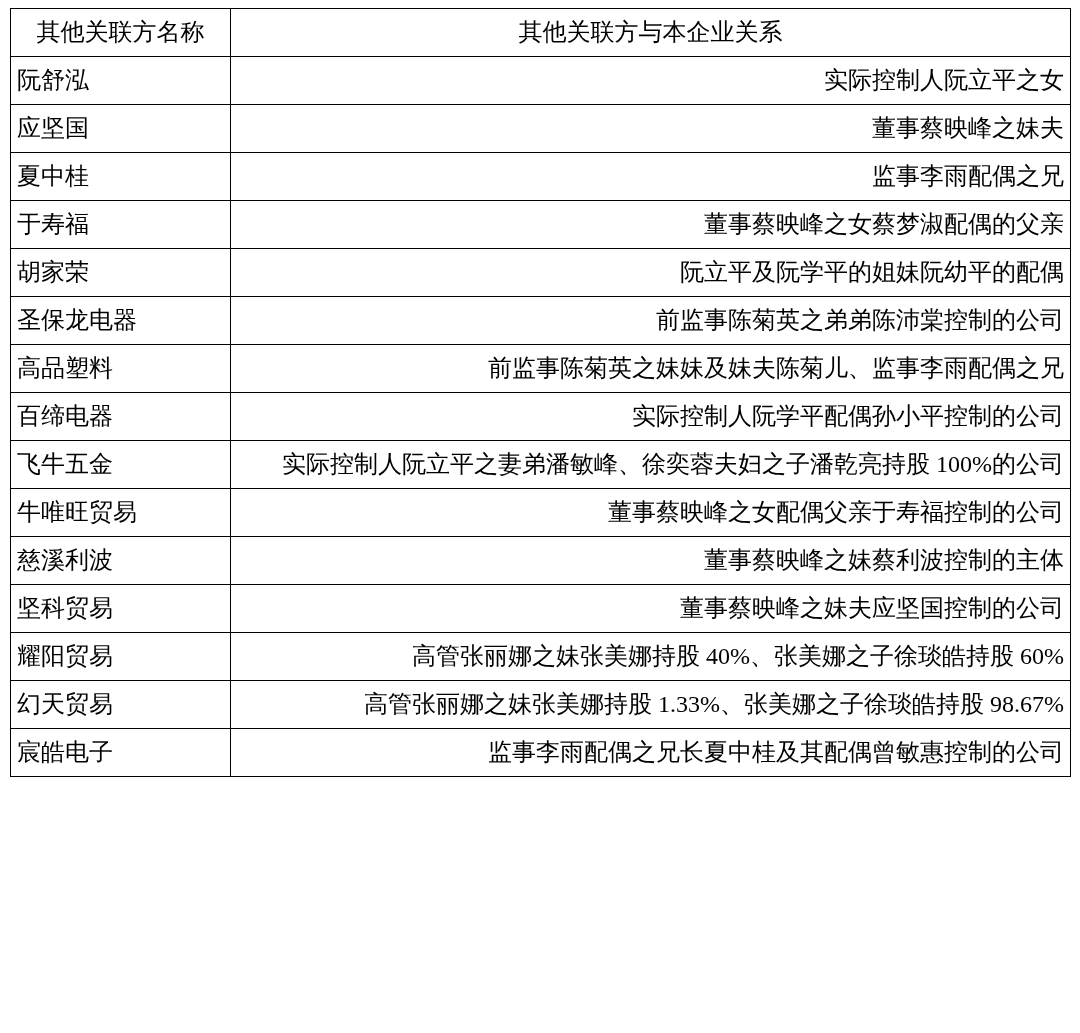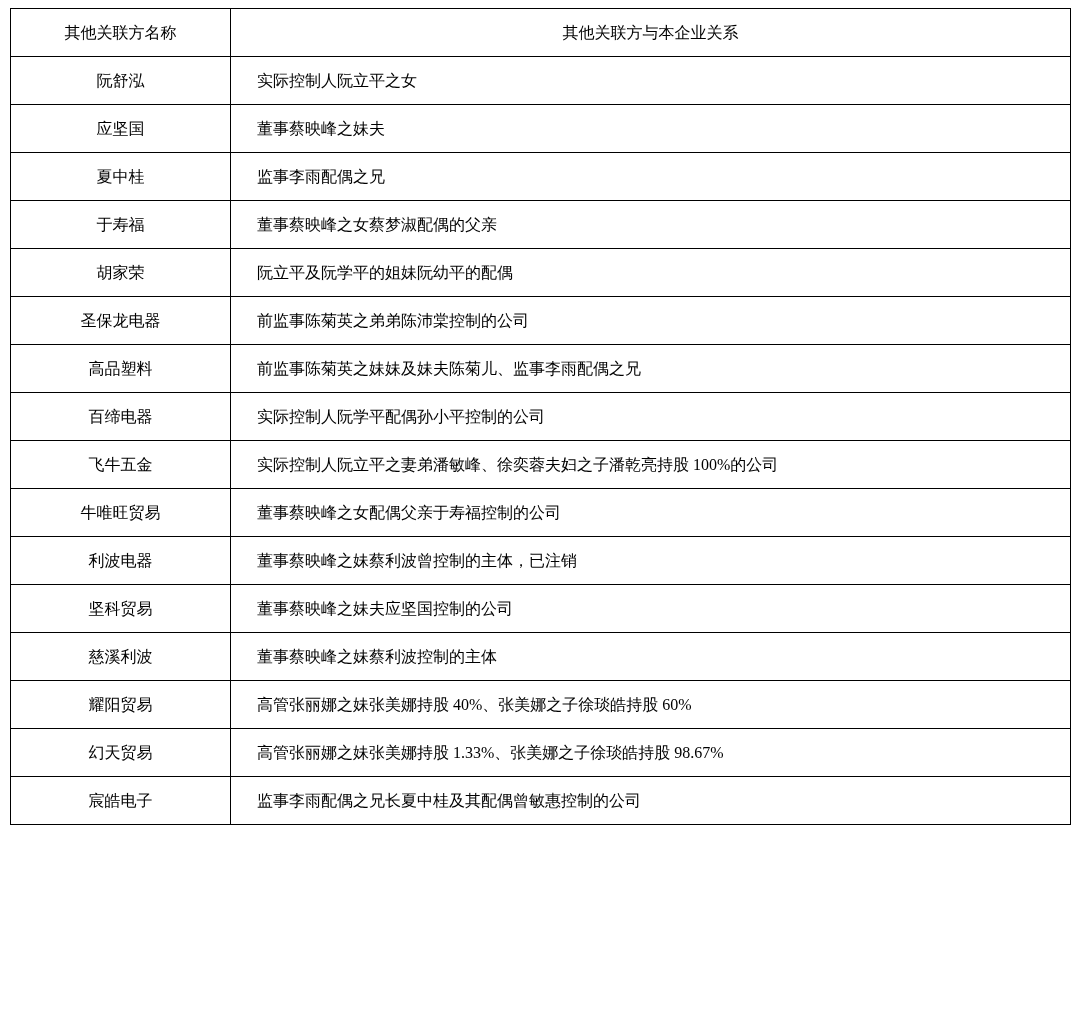--- a/index.html
+++ b/index.html
@@ -20,42 +20,41 @@
     padding: 8px 10px 0 10px;
   }
   table.rel-table {
     border-collapse: collapse;
     width: 1060px;
     table-layout: fixed;
   }
   table.rel-table td,
   table.rel-table th {
     border: 1.5px solid #000000;
-    padding: 0 26px;
-    font-size: 16px;
+    padding: 0 6px;
+    font-size: 24px;
     line-height: 1.2;
     font-weight: normal;
     height: 47px;
     vertical-align: middle;
     white-space: nowrap;
     overflow: hidden;
   }
   thead th {
     font-weight: bold;
     text-align: center;
     height: 49px;
     font-size: 21px;
   }
   col.col-name { width: 220px; }
   col.col-rel  { width: 840px; }
   td.name-cell {
-    text-align: center;
   }
   td.rel-cell {
-    text-align: left;
+    text-align: right;
     padding-left: 14px;
   }
 </style>
 </head>
 <body>
 
 <div class="page">
   <table class="rel-table">
     <colgroup>
       <col class="col-name">
@@ -102,30 +101,26 @@
       </tr>
       <tr>
         <td class="name-cell">飞牛五金</td>
         <td class="rel-cell">实际控制人阮立平之妻弟潘敏峰、徐奕蓉夫妇之子潘乾亮持股 100%的公司</td>
       </tr>
       <tr>
         <td class="name-cell">牛唯旺贸易</td>
         <td class="rel-cell">董事蔡映峰之女配偶父亲于寿福控制的公司</td>
       </tr>
       <tr>
-        <td class="name-cell">利波电器</td>
-        <td class="rel-cell">董事蔡映峰之妹蔡利波曾控制的主体，已注销</td>
+        <td class="name-cell">慈溪利波</td>
+        <td class="rel-cell">董事蔡映峰之妹蔡利波控制的主体</td>
       </tr>
       <tr>
         <td class="name-cell">坚科贸易</td>
         <td class="rel-cell">董事蔡映峰之妹夫应坚国控制的公司</td>
-      </tr>
-      <tr>
-        <td class="name-cell">慈溪利波</td>
-        <td class="rel-cell">董事蔡映峰之妹蔡利波控制的主体</td>
       </tr>
       <tr>
         <td class="name-cell">耀阳贸易</td>
         <td class="rel-cell">高管张丽娜之妹张美娜持股 40%、张美娜之子徐琰皓持股 60%</td>
       </tr>
       <tr>
         <td class="name-cell">幻天贸易</td>
         <td class="rel-cell">高管张丽娜之妹张美娜持股 1.33%、张美娜之子徐琰皓持股 98.67%</td>
       </tr>
       <tr>

